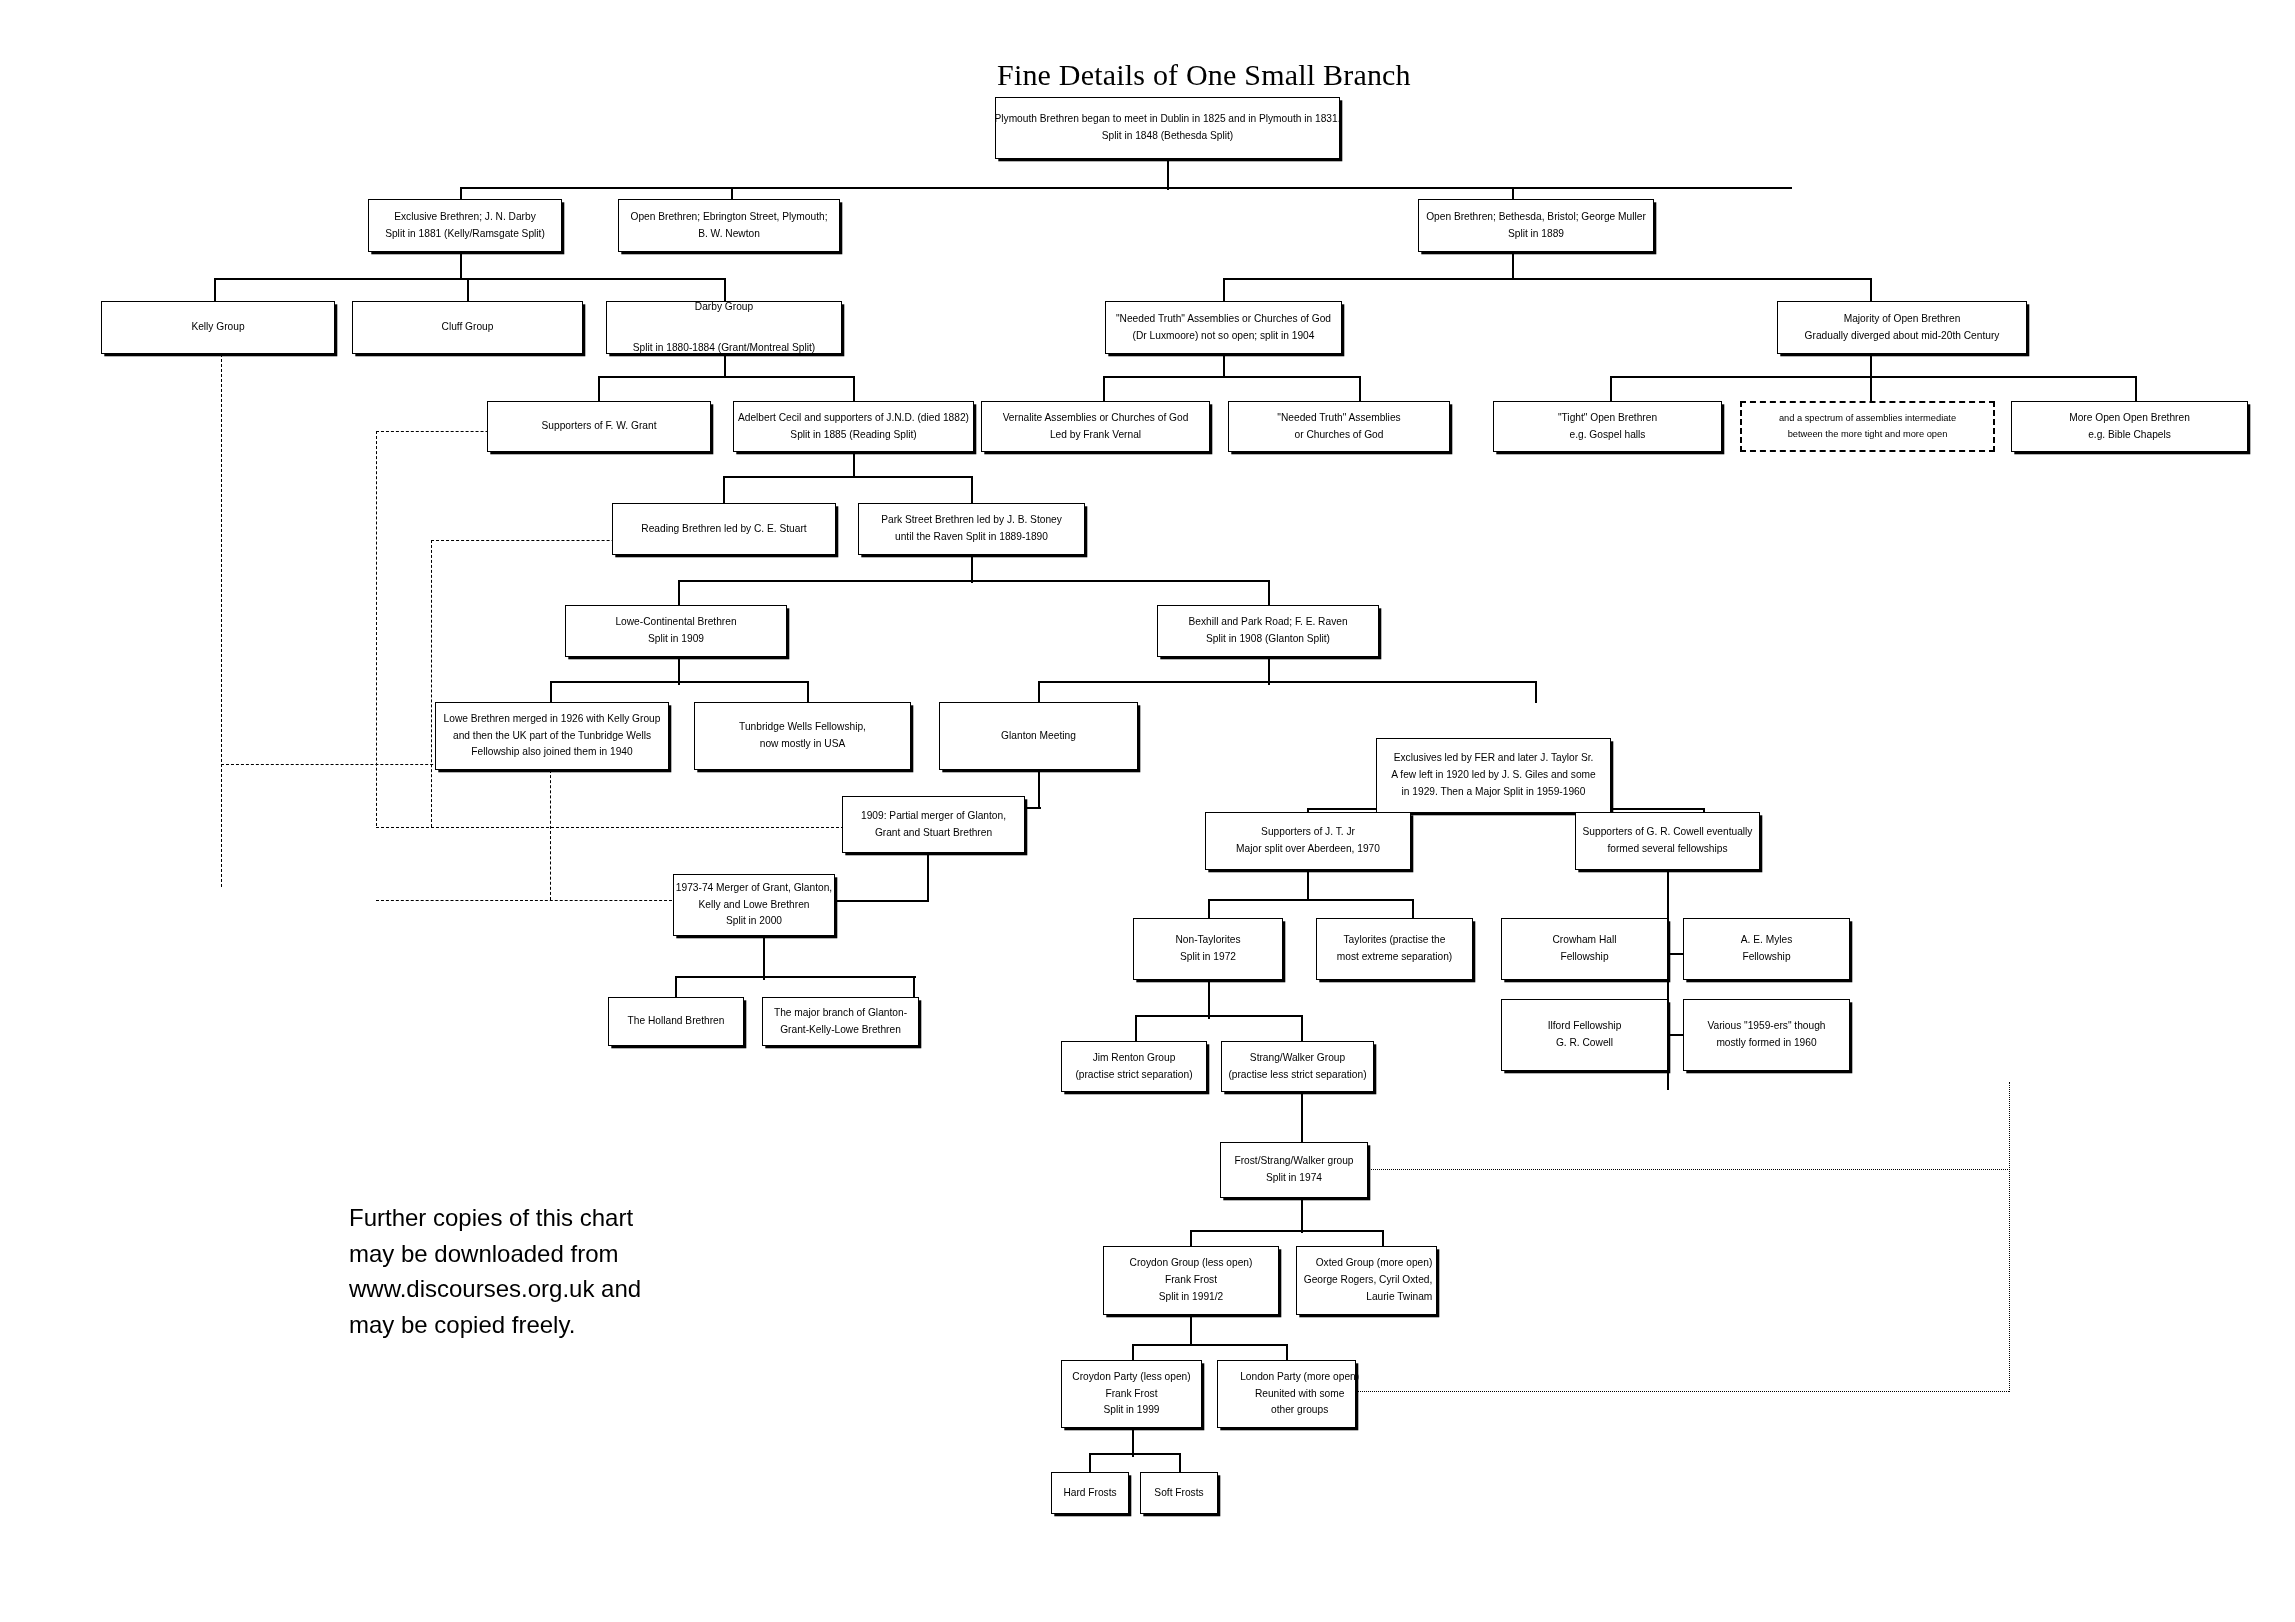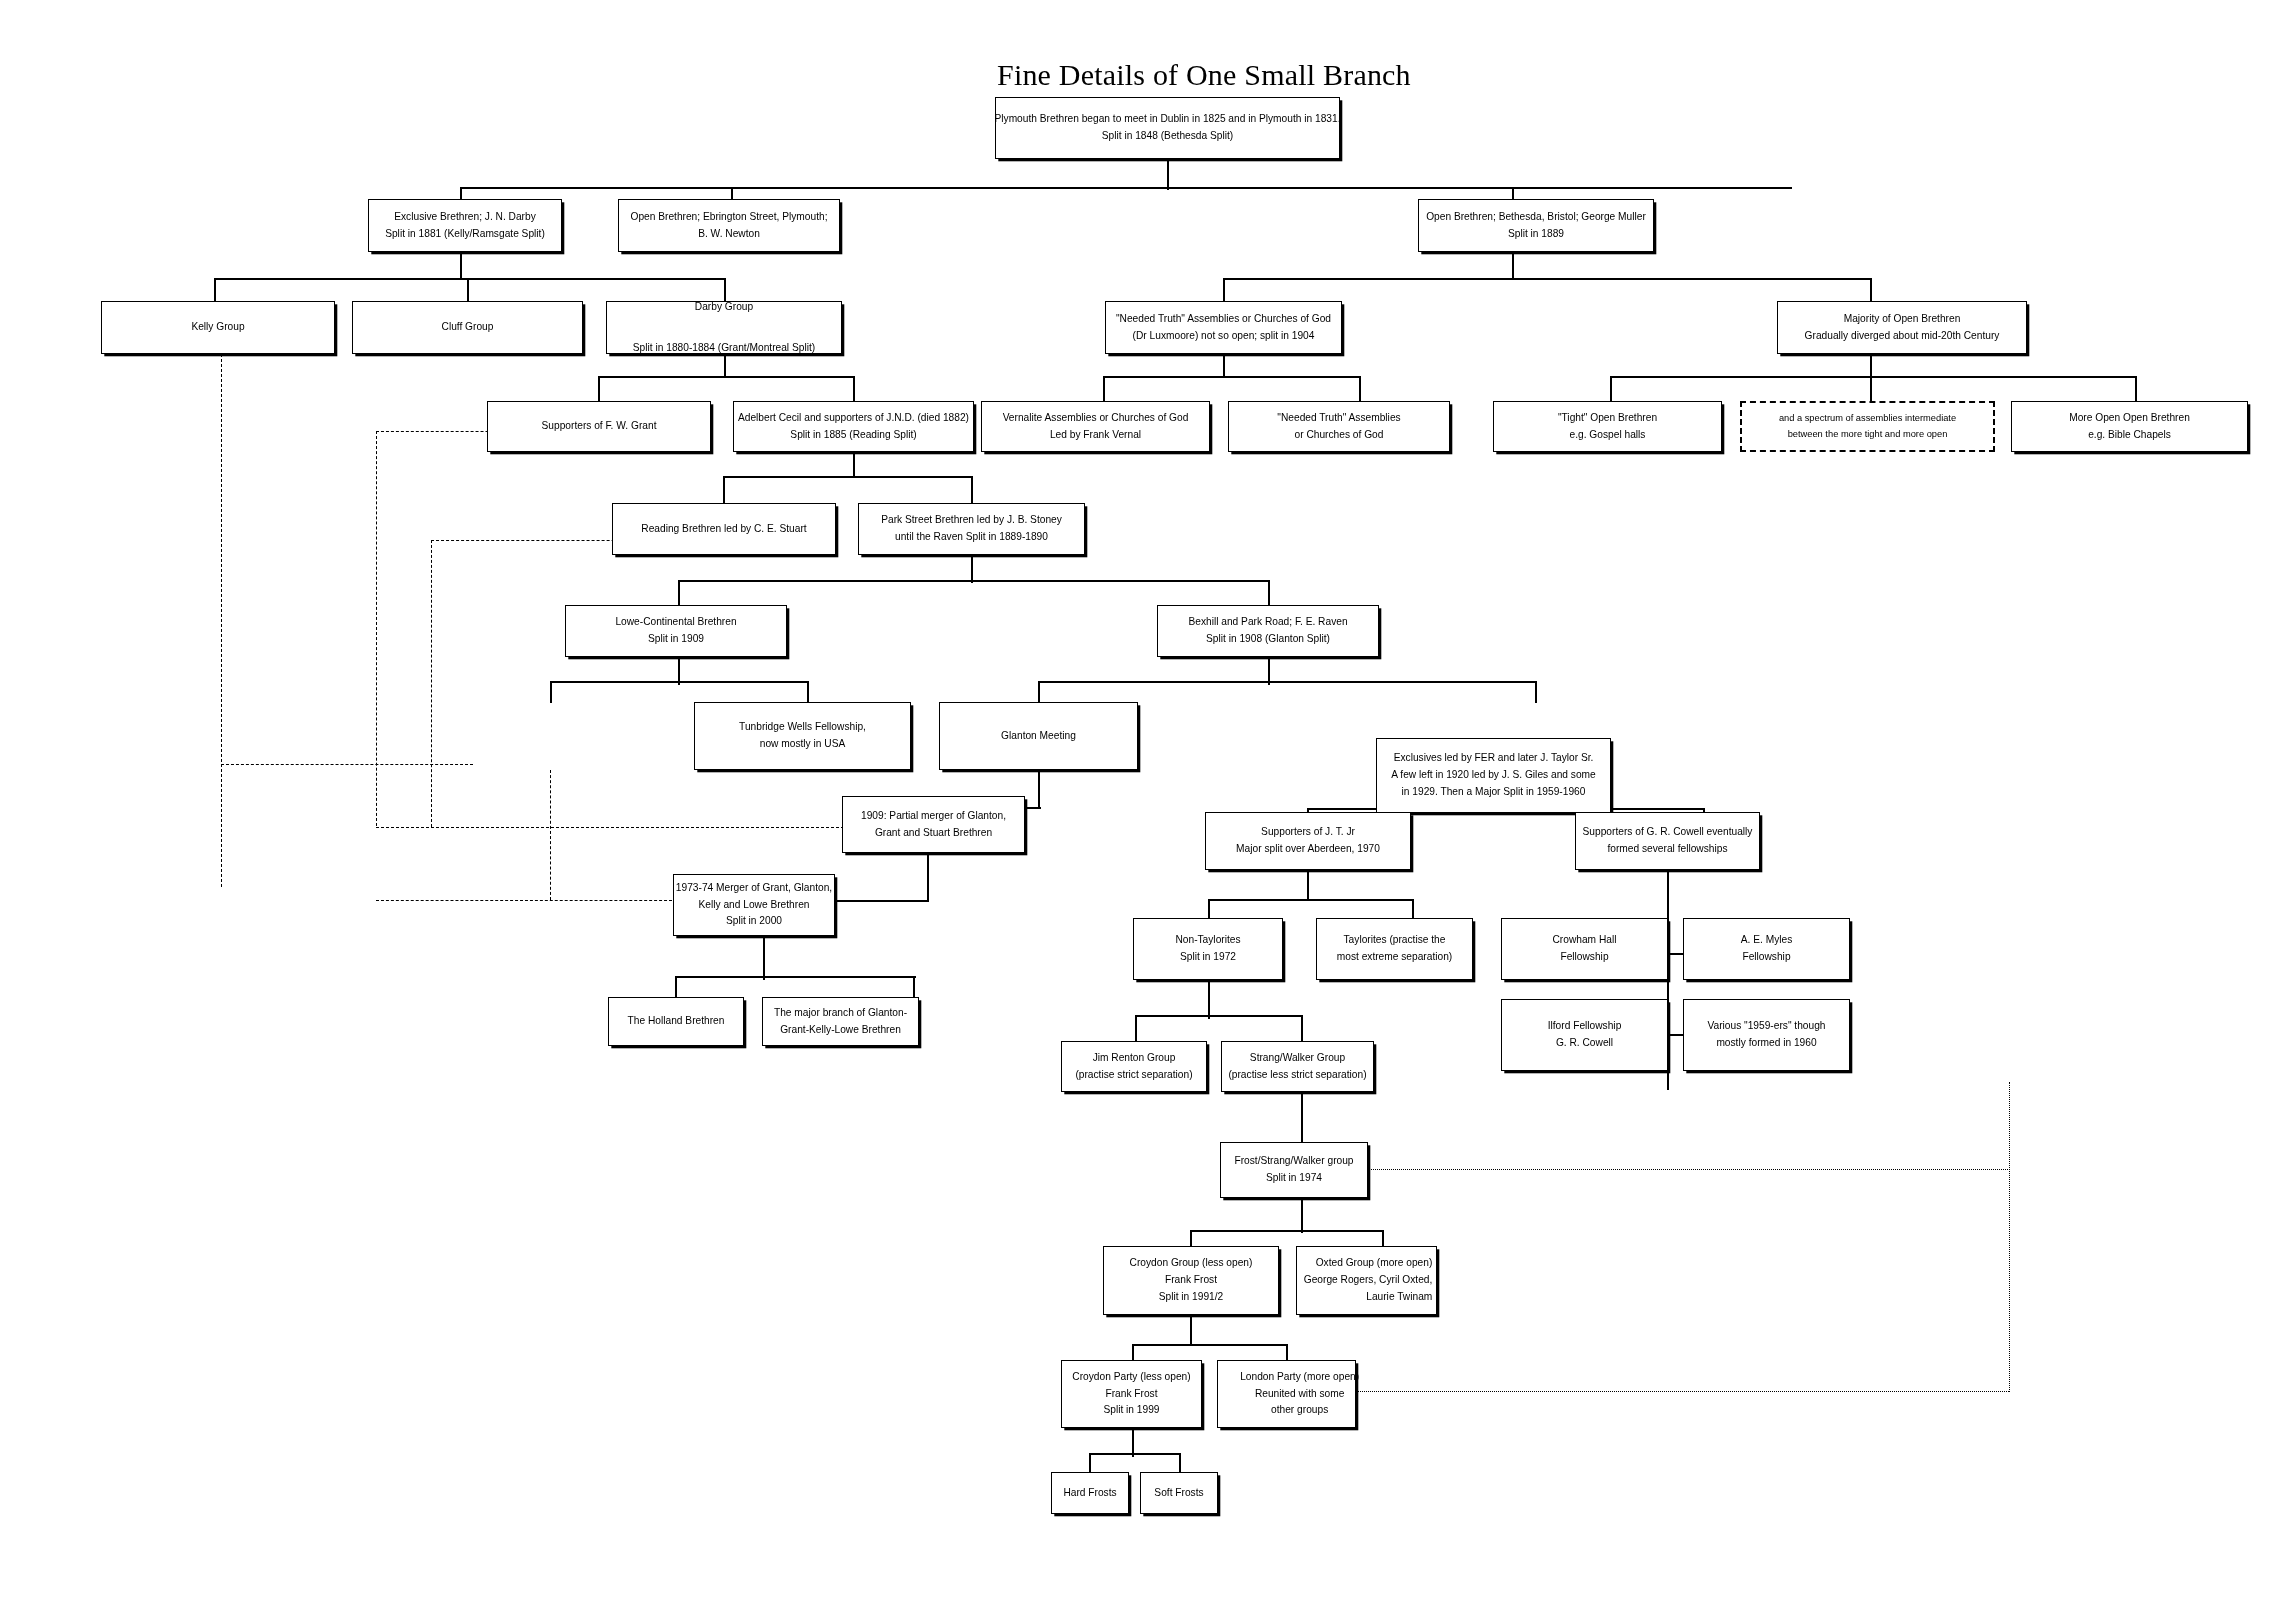--- a/index.html
+++ b/index.html
@@ -279,20 +279,25 @@
   <div class="node" style="left:565px;top:605px;width:222px;height:52px;">
     <span class="ln">Lowe-Continental Brethren</span>
     <span class="ln">Split in 1909</span>
   </div>
 
   <div class="node" style="left:1157px;top:605px;width:222px;height:52px;">
     <span class="ln">Bexhill and Park Road; F. E. Raven</span>
     <span class="ln">Split in 1908 (Glanton Split)</span>
   </div>
 
+  <div class="node" style="left:435px;top:702px;width:234px;height:68px;">
+    <span class="ln">Lowe Brethren merged in 1926 with Kelly Group</span>
+    <span class="ln">and then the UK part of the Tunbridge Wells</span>
+    <span class="ln">Fellowship also joined them in 1940</span>
+  </div>
 
   <div class="node" style="left:694px;top:702px;width:217px;height:68px;">
     <span class="ln">Tunbridge Wells Fellowship,</span>
     <span class="ln">now mostly in USA</span>
   </div>
 
   <div class="node" style="left:939px;top:702px;width:199px;height:68px;">
     <span class="ln">Glanton Meeting</span>
   </div>
 
@@ -402,15 +407,21 @@
   </div>
 
   <div class="node" style="left:1051px;top:1472px;width:78px;height:42px;">
     <span class="ln">Hard Frosts</span>
   </div>
 
   <div class="node" style="left:1140px;top:1472px;width:78px;height:42px;">
     <span class="ln">Soft Frosts</span>
   </div>
 
+  <div class="footer" style="left:349px;top:1200px;">
+    <span>Further copies of this chart</span>
+    <span>may be downloaded from</span>
+    <span>www.discourses.org.uk and</span>
+    <span>may be copied freely.</span>
+  </div>
 
 </div>
 
 
 </body></html>

